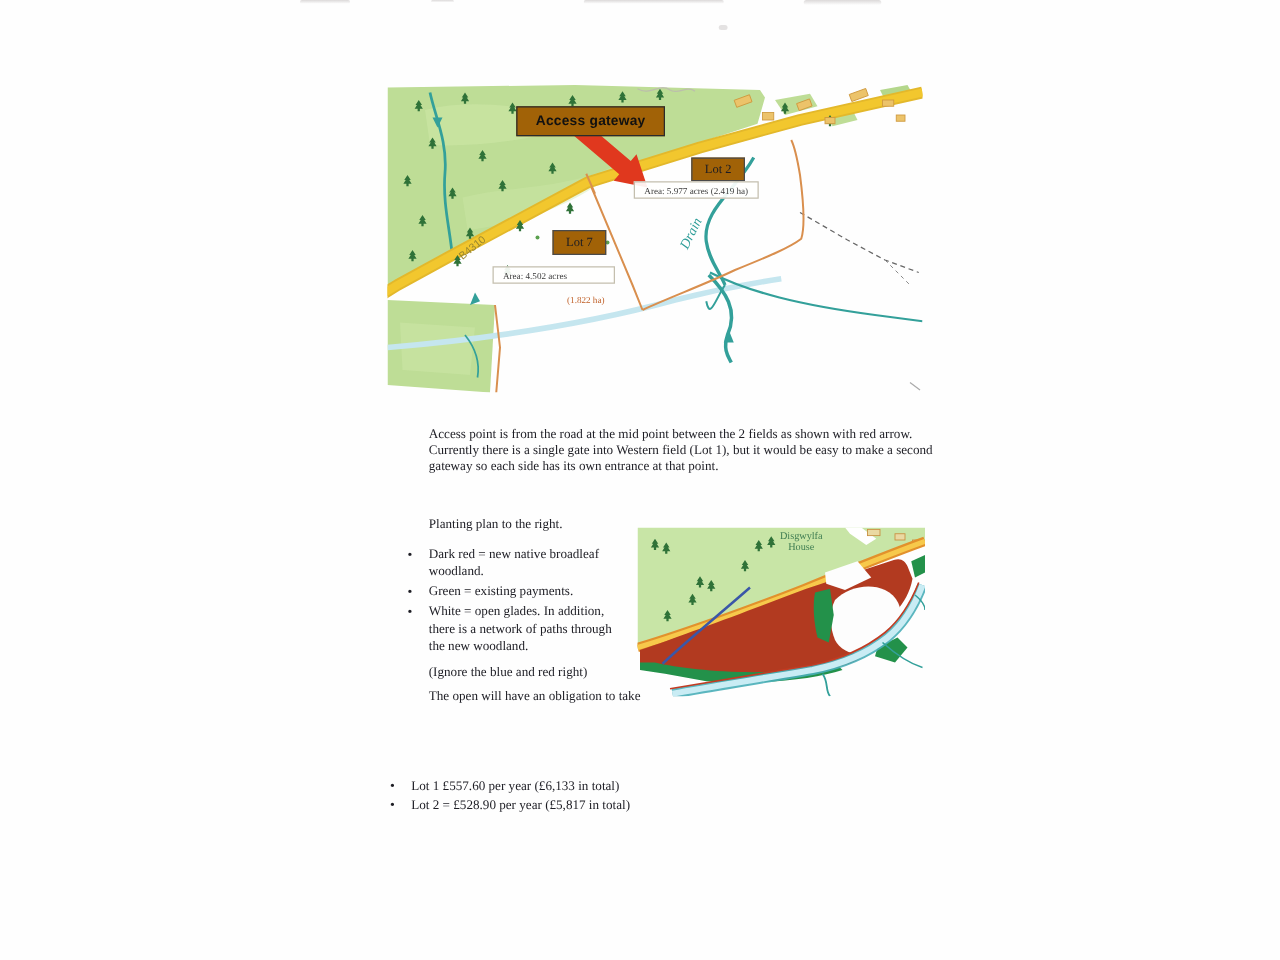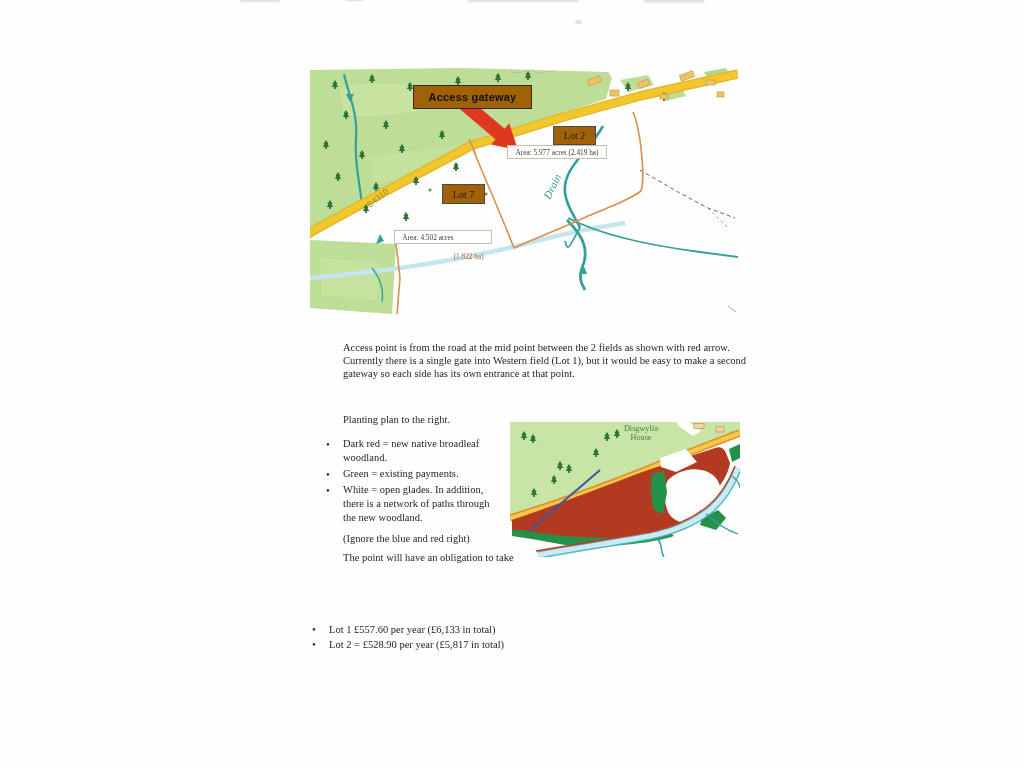--- a/index.html
+++ b/index.html
@@ -24,21 +24,21 @@
   #map2{left:510px;top:422px;width:230px;height:135px;}
   .map-label-box{position:absolute;background:#a16207;border:1px solid #4a4a4a;display:flex;
                  align-items:center;justify-content:center;font-size:10px;}
   .ag-box{left:103px;top:17px;width:117px;height:22px;border:1.4px solid #2b2b2b;
           font-family:"Liberation Sans",sans-serif;font-size:11px;font-weight:600;letter-spacing:.2px;color:#111;}
   .lot2-box{left:243px;top:58px;width:41px;height:17px;}
   .lot1-box{left:132px;top:116px;width:41px;height:18px;}
   .area-box{position:absolute;background:rgba(255,255,254,.92);border:.5px solid #c4bfae;
             display:flex;align-items:center;justify-content:center;font-size:7.3px;color:#3c3c3c;white-space:nowrap;}
   .lot2-area{left:197px;top:77px;width:98px;height:12px;}
-  .lot1-area{left:84px;top:162px;width:96px;height:12px;justify-content:center;}
+  .lot1-area{left:84px;top:145px;width:96px;height:12px;justify-content:center;}
   .area-paren{color:#c06028;margin-top:38px;}
 </style>
 </head>
 <body>
 
 <div id="stage">
 
   <div class="streak" style="left:240px;width:40px;"></div>
   <div class="streak" style="left:345px;width:18px;height:2px;"></div>
   <div class="streak" style="left:467px;width:112px;"></div>
@@ -161,21 +161,21 @@
   <div class="abs para nowrap" style="left:310px;top:414px;">Planting plan to the right.</div>
 
   <ul class="abs doc-list" style="left:326px;top:437px;width:175px;">
     <li>Dark red = new native broadleaf woodland.</li>
     <li>Green = existing payments.</li>
     <li>White = open glades.  In addition, there is a network of paths through the new woodland.</li>
   </ul>
 
   <div class="abs para nowrap" style="left:310px;top:533px;">(Ignore the blue and red right)</div>
 
-  <div class="abs para nowrap" style="left:310px;top:552px;">The point will have an obligation to take</div>
+  <div class="abs para nowrap" style="left:310px;top:552px;">The open will have an obligation to take</div>
 
   <ul class="abs doc-list pay-list" style="left:312px;top:622px;width:300px;">
     <li>Lot 1 £557.60 per year (£6,133 in total)</li>
     <li>Lot 2 = £528.90 per year (£5,817 in total)</li>
   </ul>
 
   <div id="map2" class="abs">
     <svg width="230" height="135" viewBox="0 0 230 135">
 
       <path d="M0,0 H230 V11 L222,15 L133,48 L67,75 L7,95 L0,97 Z" fill="#c8e5a6"></path>

